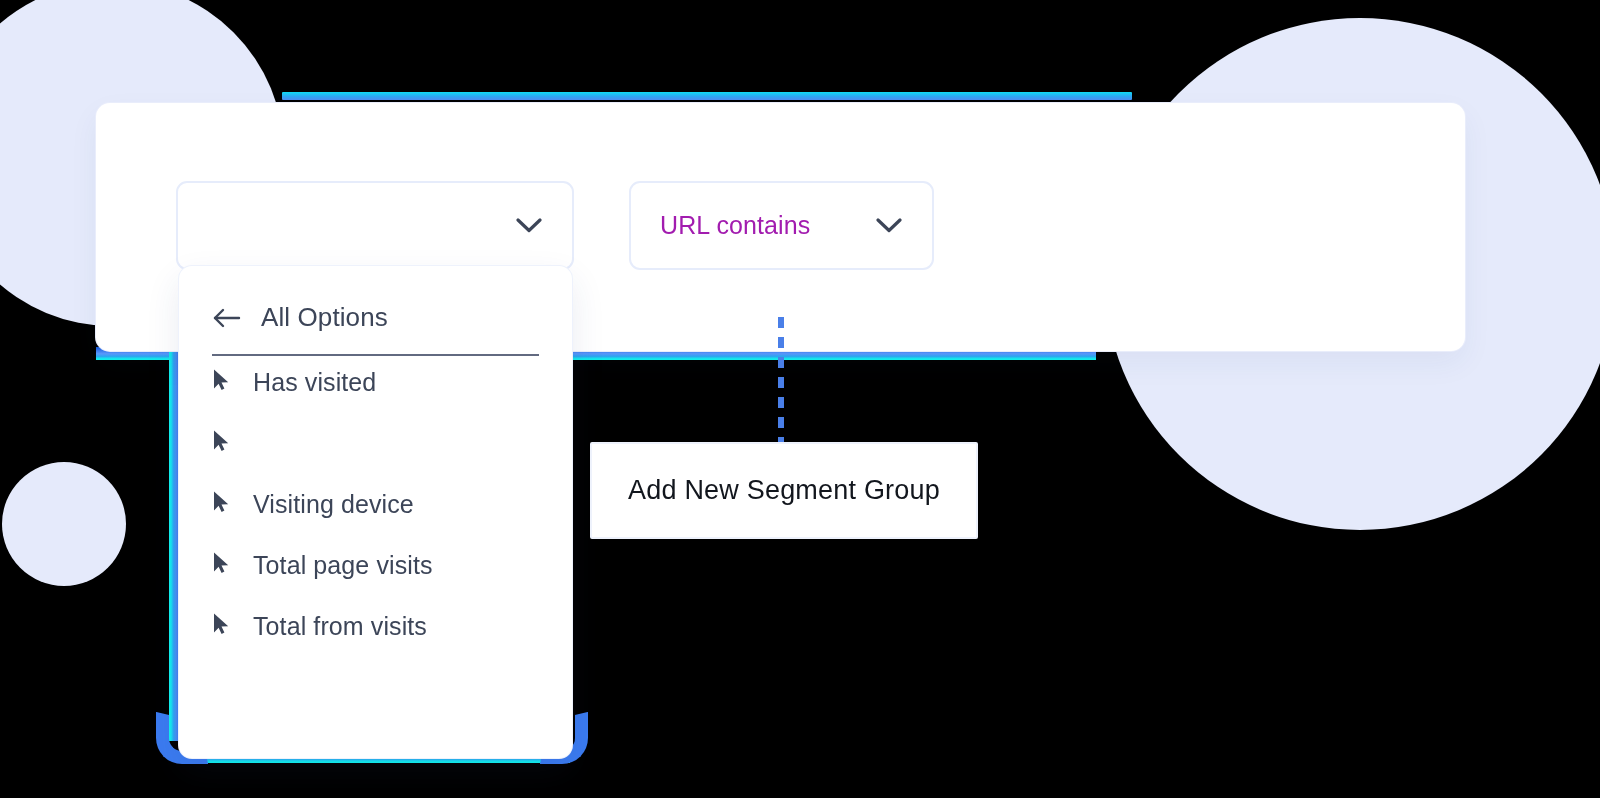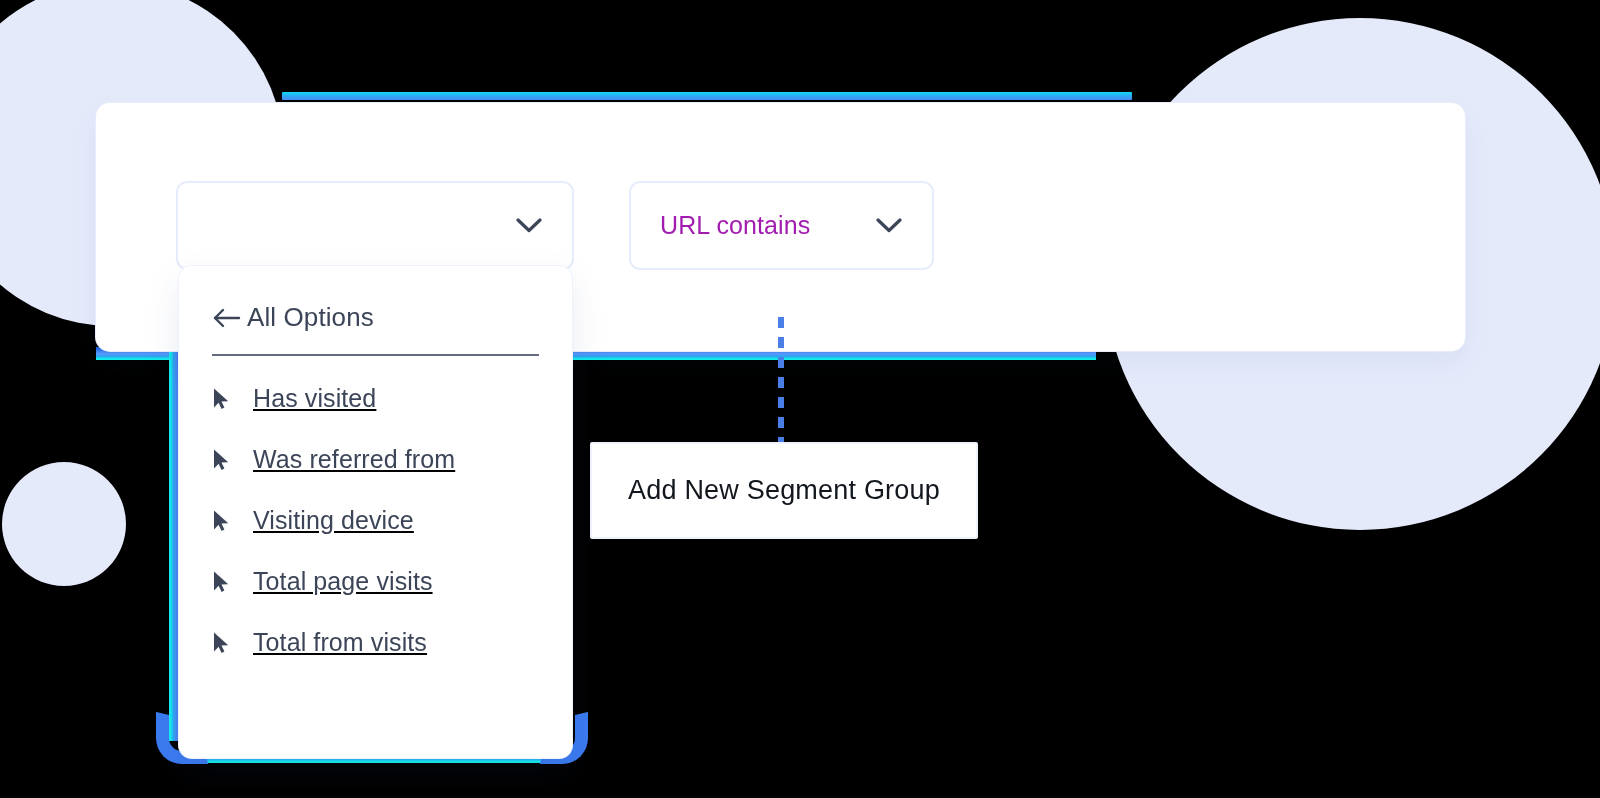--- a/index.html
+++ b/index.html
@@ -179,21 +179,21 @@
     height: 492px;
     background: #ffffff;
     border-radius: 13px;
     box-shadow: 0 0 0 1px #eef2fc, 0 14px 34px rgba(40,60,120,0.10);
     z-index: 5;
   }
 
   #panel-header {
     display: flex;
     align-items: center;
-    gap: 6px;
+    gap: 20px;
     padding: 36px 0 0 33px;
     cursor: pointer;
   }
   #panel-header .back-arrow { width: 29px; height: 22px; flex: 0 0 auto; }
   #panel-header-label {
     font-size: 26px;
     color: #3c4558;
     letter-spacing: 0.1px;
   }
 
@@ -204,26 +204,25 @@
     opacity: 0.85;
   }
 
   #options-list {
     margin-top: 12px;
     list-style: none;
     padding: 0;
   }
   .option-item {
     display: flex;
-    align-items: center;
+    align-items: flex-start;
     gap: 22px;
     padding: 0 0 0 33px;
     height: 61px;
     cursor: pointer;
-    text-decoration: underline;
   }
   .cursor-icon { width: 19px; height: 24px; flex: 0 0 auto; }
   .option-label {
     font-size: 25px;
     color: #3c4558;
     letter-spacing: 0.1px;
     white-space: nowrap;
   }
 
   
@@ -330,21 +329,20 @@
         <span class="option-label">Has visited</span>
       </li>
 
 
       <li class="option-item">
         <span class="cursor-icon">
           <svg viewBox="0 0 19 24" width="19" height="24" aria-hidden="true">
             <path d="M2 1.5 L2 20.5 L6.6 15.7 L9.6 22 L12.4 20.6 L9.5 14.6 L16.2 14.2 Z" fill="#3c4558"></path>
           </svg>
         </span>
-        <span class="option-label">Was referred from</span>
       </li>
 
       <li class="option-item">
         <span class="cursor-icon">
           <svg viewBox="0 0 19 24" width="19" height="24" aria-hidden="true">
             <path d="M2 1.5 L2 20.5 L6.6 15.7 L9.6 22 L12.4 20.6 L9.5 14.6 L16.2 14.2 Z" fill="#3c4558"></path>
           </svg>
         </span>
         <span class="option-label">Visiting device</span>
       </li>

